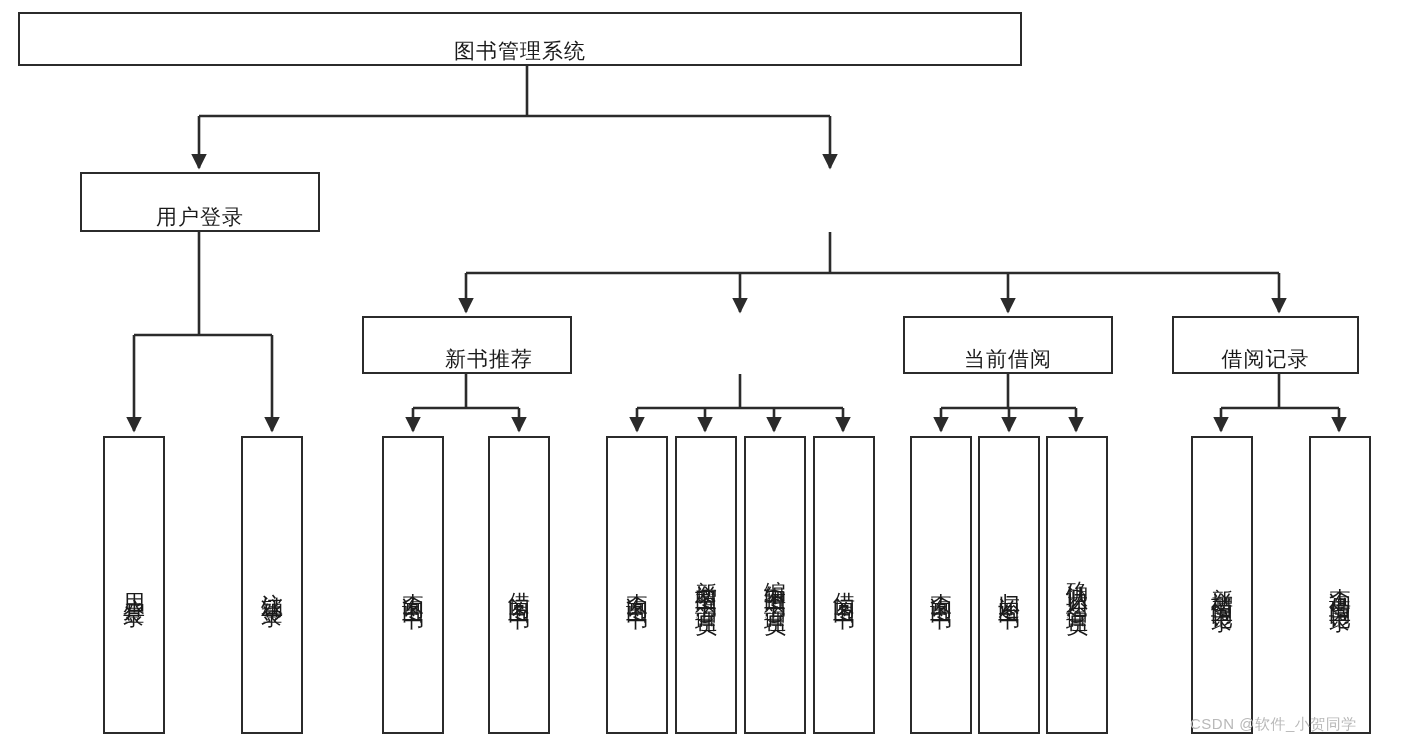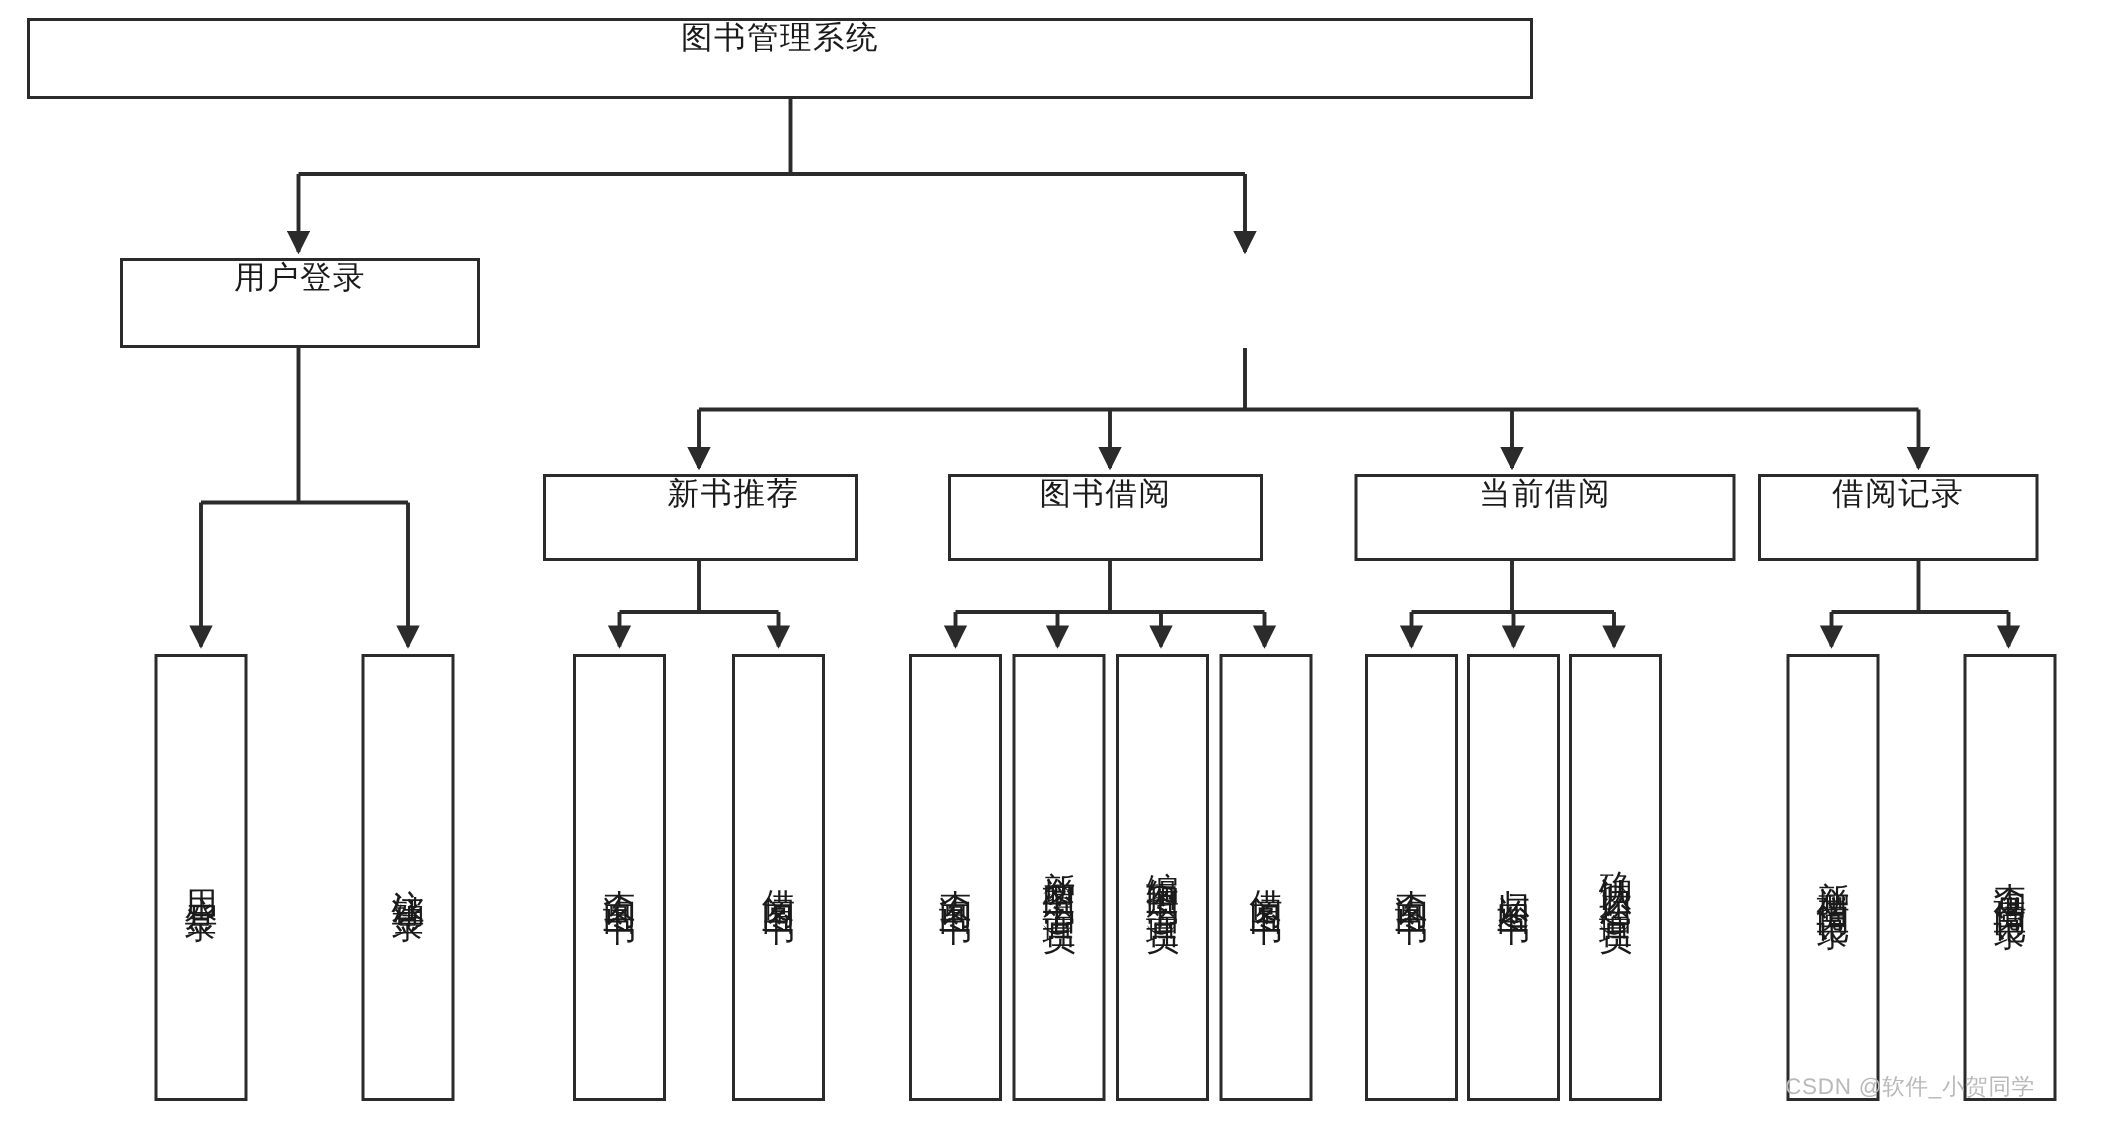--- a/index.html
+++ b/index.html
@@ -24,21 +24,21 @@
     width: 1405px;
     height: 747px;
     pointer-events: none;
   }
   .node {
     position: absolute;
     box-sizing: border-box;
     background: #ffffff;
     border: 2px solid #2b2b2b;
     display: flex;
-    align-items: flex-start;
+    align-items: flex-end;
     justify-content: center;
     color: #1a1a1a;
   }
   .node-label {
     display: block;
     text-align: center;
     line-height: 1.18;
     white-space: nowrap;
   }
   
@@ -137,24 +137,21 @@
     <span class="node-label">图书管理系统</span>
   </div>
 
   <div class="node h" style="left:80px; top:172px; width:240px; height:60px;">
     <span class="node-label">用户登录</span>
   </div>
 
   <div class="node h" style="left:362px; top:316px; width:210px; height:58px;padding-left:44px;">
     <span class="node-label">新书推荐</span>
   </div>
-  <div class="node h" style="left:632px; top:316px; width:210px; height:58px;">
-    <span class="node-label">图书借阅</span>
-  </div>
-  <div class="node h" style="left:903px; top:316px; width:254px; height:58px;">
+  <div class="node h" style="left:903px; top:316px; width:210px; height:58px;">
     <span class="node-label">当前借阅</span>
   </div>
   <div class="node h" style="left:1172px; top:316px; width:187px; height:58px;">
     <span class="node-label">借阅记录</span>
   </div>
 
   <div class="node v" style="left:103px; top:436px; width:62px; height:298px;">
     <span class="node-label">用户登录</span>
   </div>
   <div class="node v" style="left:241px; top:436px; width:62px; height:298px;">

